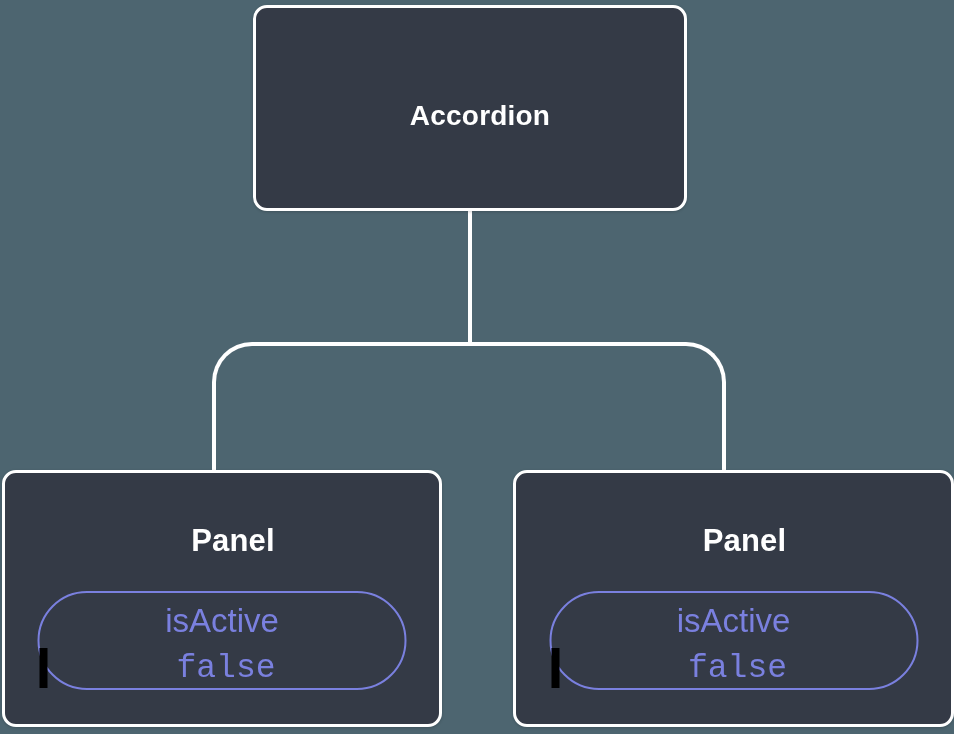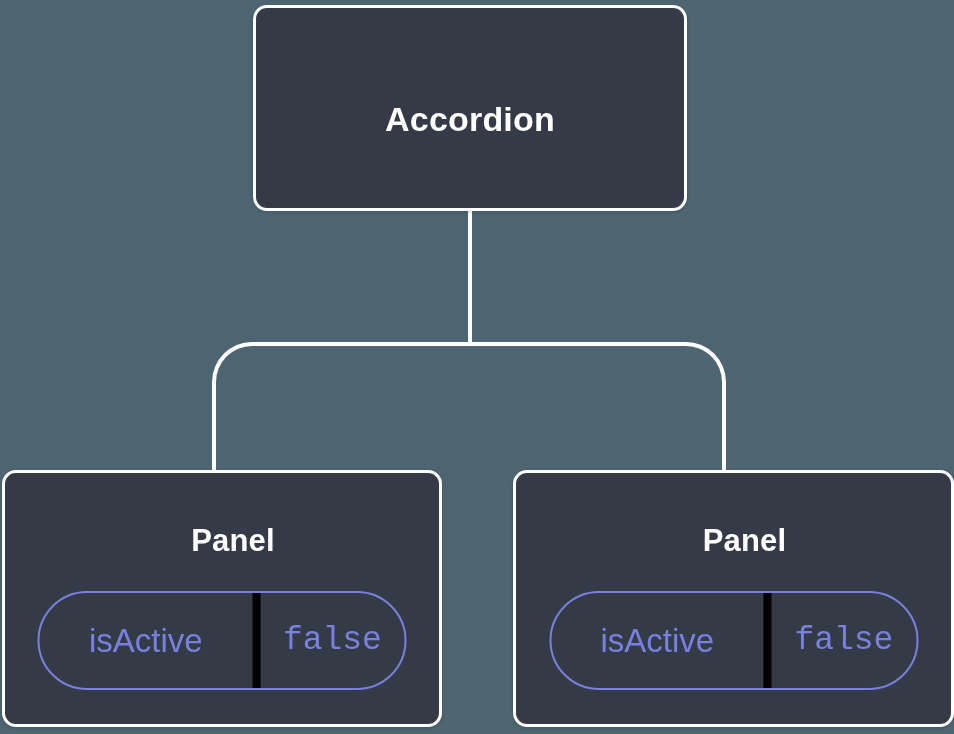--- a/index.html
+++ b/index.html
@@ -29,21 +29,21 @@
     position: absolute;
     left: 0;
     width: 100%;
     text-align: center;
     color: #FFFFFF;
     font-weight: 600;
     letter-spacing: 0.2px;
   }
 
   #root-node { left: 253px; top: 5px; width: 434px; height: 206px; }
-  #root-node .node-title { top: 92px; font-size: 34px; }
+  #root-node .node-title { top: 92px; font-size: 28px; margin-left: 10px; }
 
   .panel-node { top: 470px; width: 440px; height: 257px; }
   #panel-node-1 { left: 2px; }
   #panel-node-2 { left: 513px; width: 441px; }
   .panel-node .node-title { top: 50px; font-size: 31px; padding-left: 11px; }
 
   
   .connector { position: absolute; }
   #connector-stem {
     left: 468px; top: 209px;
@@ -71,20 +71,21 @@
     top: 118px;
     width: 369px;
     height: 99px;
     box-sizing: border-box;
     border: 2px solid #7A80DF;
     border-radius: 999px;
     display: flex;
     align-items: stretch;
     color: #7A80DF;
     font-size: 33px;
+    flex-direction: column;
   }
   .state-cell {
     display: flex;
     align-items: center;
     justify-content: center;
   }
   .state-key-cell { flex: 0 0 58.3%; }
   .state-value-cell { flex: 1 1 auto; border-left: 8px solid #000000; font-family: Liberation Mono, monospace; }
 </style>
 </head>

